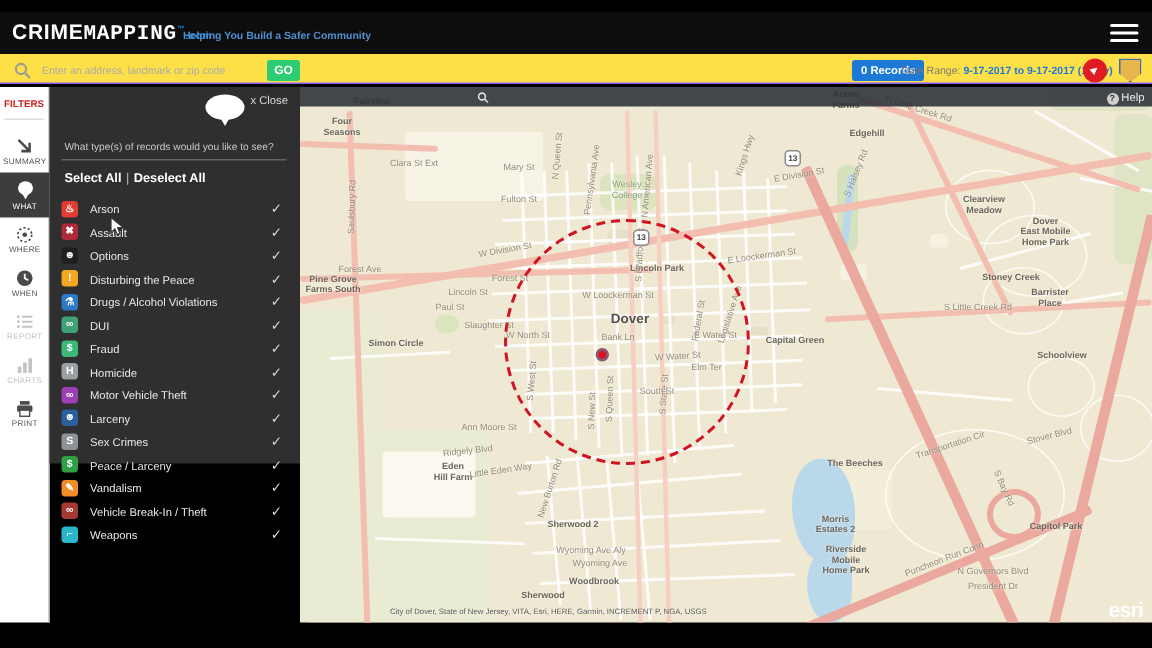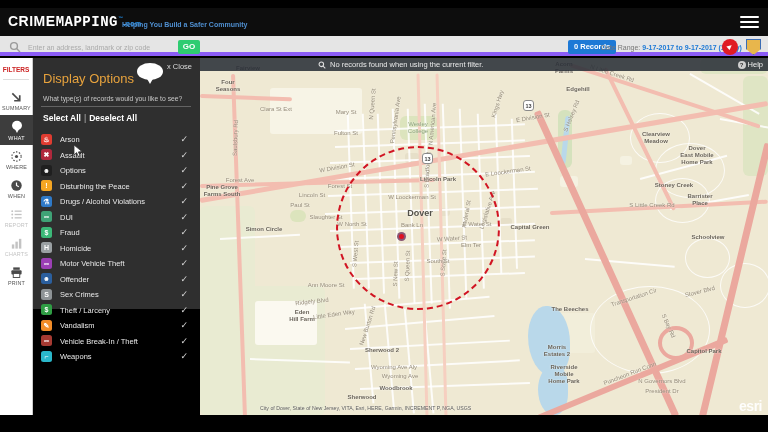--- a/index.html
+++ b/index.html
@@ -9,21 +9,21 @@
   #hdr{position:absolute;left:0;top:8px;width:768px;height:28px;background:#0d0d0d;}
   #logo{position:absolute;left:8px;top:5px;font-size:14px;font-weight:bold;letter-spacing:.5px;color:#fff;}
   #logo .map{color:#ffffff;font-family:Liberation Mono, monospace;} #logo .tm{font-size:5px;vertical-align:super;color:#1f8ee8;}
   #logo .com{font-size:7px;color:#1f8ee8;font-weight:bold;}
   #tagline{position:absolute;left:122px;top:13px;font-size:7px;color:#4f8fd0;font-weight:bold;}
   #alertsBtn{position:absolute;left:640px;top:5px;width:88px;height:17px;background:#e01b24;color:#fff;
     font-size:7.5px;font-weight:bold;text-align:center;line-height:17px;border-radius:2px;}
   #burger{position:absolute;left:740px;top:8px;width:19px;height:12px;display:flex;flex-direction:column;justify-content:space-between;cursor:pointer;}
   #burger div{height:2.4px;background:#fff;border-radius:1px;}
   
-  #srow{position:absolute;left:0;top:36px;width:768px;height:20px;background:#e5e5e5;border-bottom:4px solid #8b5cf6;}
+  #srow{position:absolute;left:0;top:36px;width:768px;height:20px;background:#fde047;border-bottom:1px solid #8b5cf6;}
   #srow .mag{position:absolute;left:9px;top:5px;}
   #searchInput{position:absolute;left:26px;top:4px;width:140px;height:14px;border:0;background:transparent;
     font-size:7px;color:#555;outline:none;}
   #searchInput::placeholder{color:#aaa;}
   #goBtn{position:absolute;left:178px;top:4px;width:22px;height:14px;background:#2ecc71;color:#fff;
     font-size:8px;font-weight:bold;text-align:center;line-height:14px;border-radius:2px;}
   #recBadge{position:absolute;left:568px;top:4px;padding:0 6px;height:14px;background:#1d79d6;color:#fff;
     font-size:7.5px;font-weight:bold;line-height:14px;border-radius:2px;}
   #dateRange{position:absolute;left:601px;top:8px;font-size:7px;color:#777;}
   #dateRange .val{color:#1d79d6;font-weight:bold;}
@@ -150,21 +150,20 @@
         <div class="sb-item"><span><svg width="13" height="13" viewBox="0 0 14 14">
               <rect x="3.5" y="1.5" width="7" height="2.6" fill="#4a4a4a"></rect>
               <rect x="1.5" y="4.6" width="11" height="4.6" rx="1" fill="#4a4a4a"></rect>
               <rect x="3.5" y="8" width="7" height="4.4" fill="#fff" stroke="#4a4a4a" stroke-width="1"></rect>
             </svg></span><span class="lbl">PRINT</span></div>
       </div>
   </div>
 
   <div id="panel">
     <div id="closeBtn">x Close</div>
-    <div id="panelTitle">Display Options</div>
     <div id="titleBalloon">
         <div class="c"></div>
         <div class="t"></div>
       </div>
     <div id="panelQ">What type(s) of records would you like to see?</div>
     <div id="panelDiv"></div>
     <div id="selRow"><span>Select All</span><span class="sep">|</span><span>Deselect All</span></div>
     <div id="crimeList">
         <div class="crow">
           <span class="cicon" style="background:#e03c31">♨</span>
@@ -206,31 +205,31 @@
           <span class="clbl">Homicide</span>
           <span class="chk">✓</span>
         </div>
         <div class="crow">
           <span class="cicon" style="background:#9c3fb5">∞</span>
           <span class="clbl">Motor Vehicle Theft</span>
           <span class="chk">✓</span>
         </div>
         <div class="crow">
           <span class="cicon" style="background:#2b5f9e">☻</span>
-          <span class="clbl">Offender</span>
+          <span class="clbl">Larceny</span>
           <span class="chk">✓</span>
         </div>
         <div class="crow">
           <span class="cicon" style="background:#8e9396">S</span>
           <span class="clbl">Sex Crimes</span>
           <span class="chk">✓</span>
         </div>
         <div class="crow">
           <span class="cicon" style="background:#2f9e44">$</span>
-          <span class="clbl">Theft / Larceny</span>
+          <span class="clbl">Peace / Larceny</span>
           <span class="chk">✓</span>
         </div>
         <div class="crow">
           <span class="cicon" style="background:#f28c28">✎</span>
           <span class="clbl">Vandalism</span>
           <span class="chk">✓</span>
         </div>
         <div class="crow">
           <span class="cicon" style="background:#a63a32">∞</span>
           <span class="clbl">Vehicle Break-In / Theft</span>
@@ -408,20 +407,19 @@
         <div class="shield" style="left: 222px; top: 95px;">13</div>
         <div class="shield" style="left: 323px; top: 42px;">13</div>
       </div>
     <div id="radius"></div>
     <div id="centerDot"></div>
     <div id="msgBar">
       <svg class="mag2" width="8" height="8" viewBox="0 0 12 12">
           <circle cx="5" cy="5" r="3.4" fill="none" stroke="#ddd" stroke-width="1.6"></circle>
           <line x1="7.6" y1="7.6" x2="11" y2="11" stroke="#ddd" stroke-width="1.6"></line>
         </svg>
-      <span class="txt">No records found when using the current filter.</span>
       <span id="helpLink"><span class="q">?</span><span>Help</span></span>
     </div>
     <div id="attrib">City of Dover, State of New Jersey, VITA, Esri, HERE, Garmin, INCREMENT P, NGA, USGS</div>
     <div id="esri">esri</div>
   </div>
 
 </div>
 
 </body></html>

